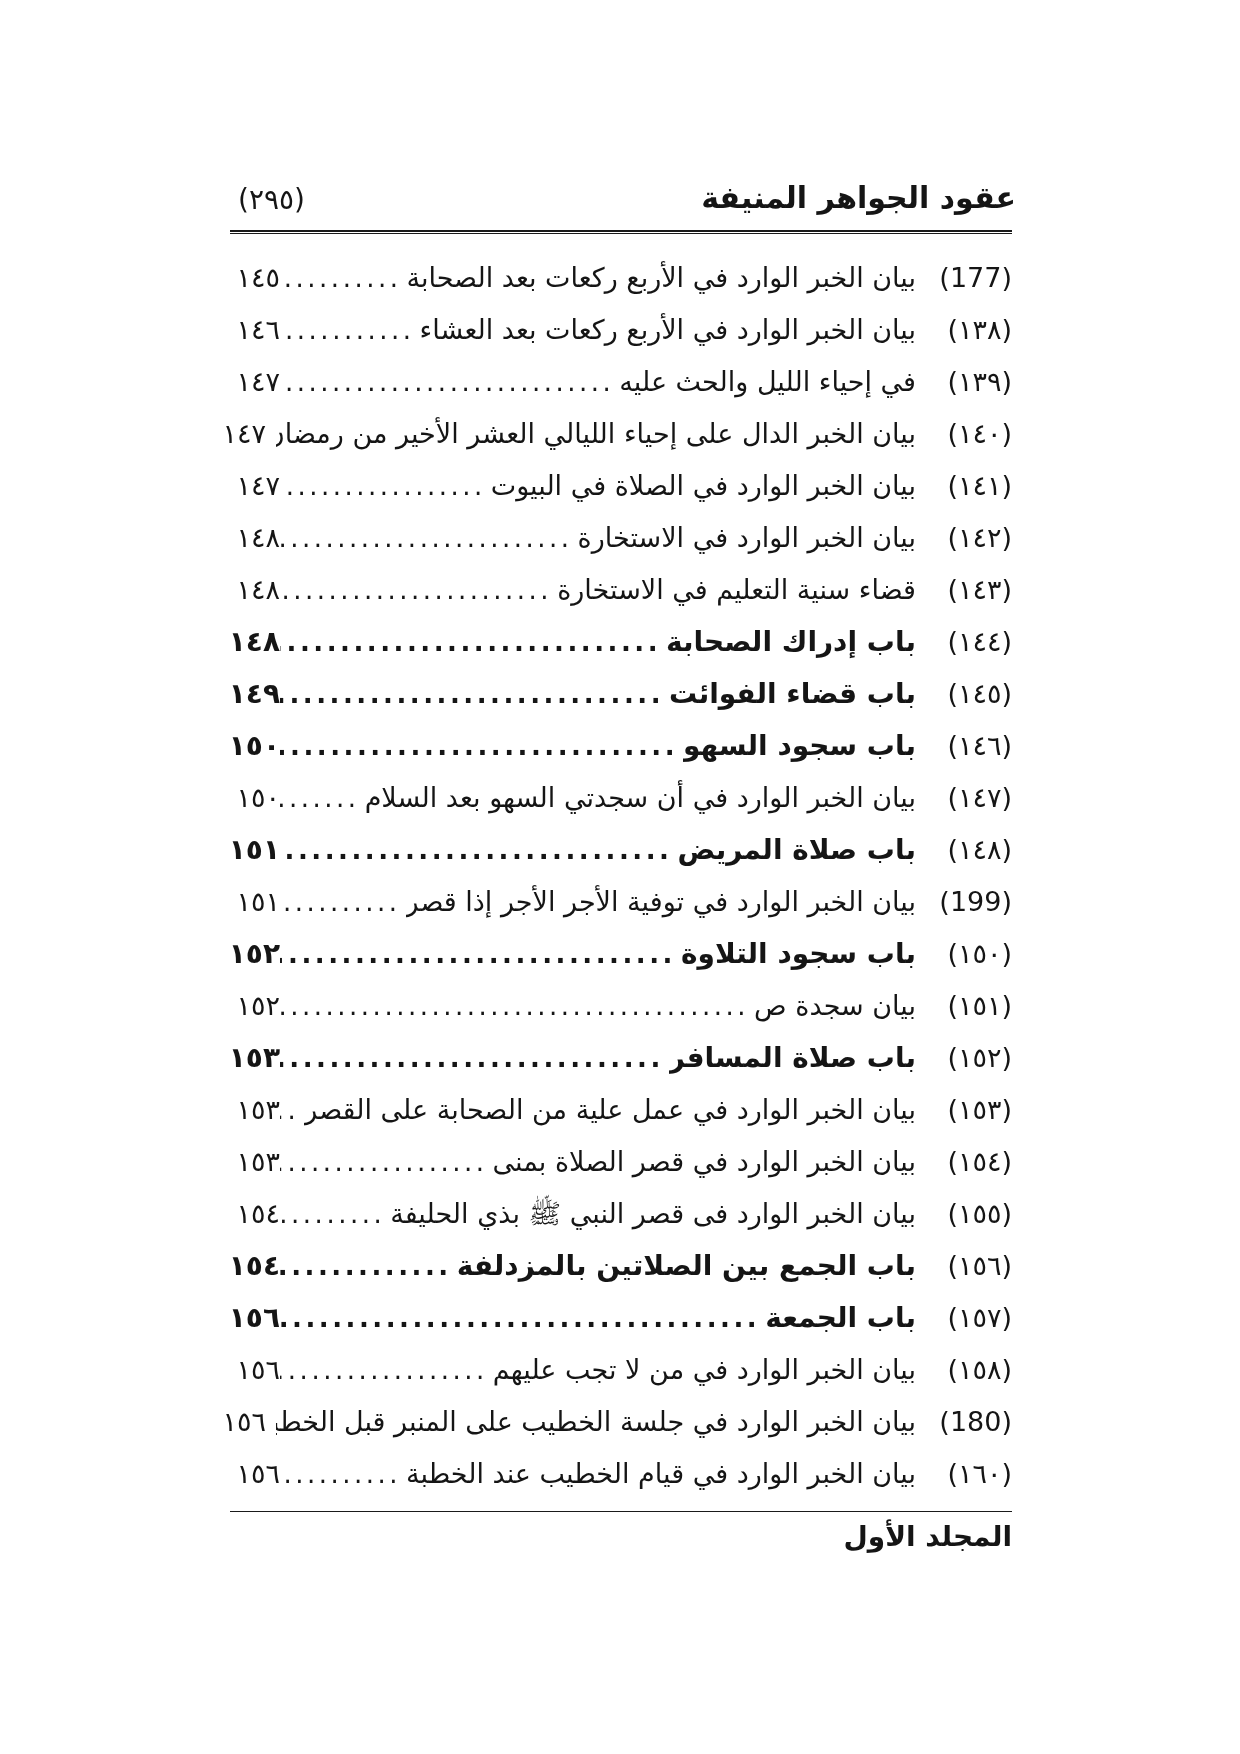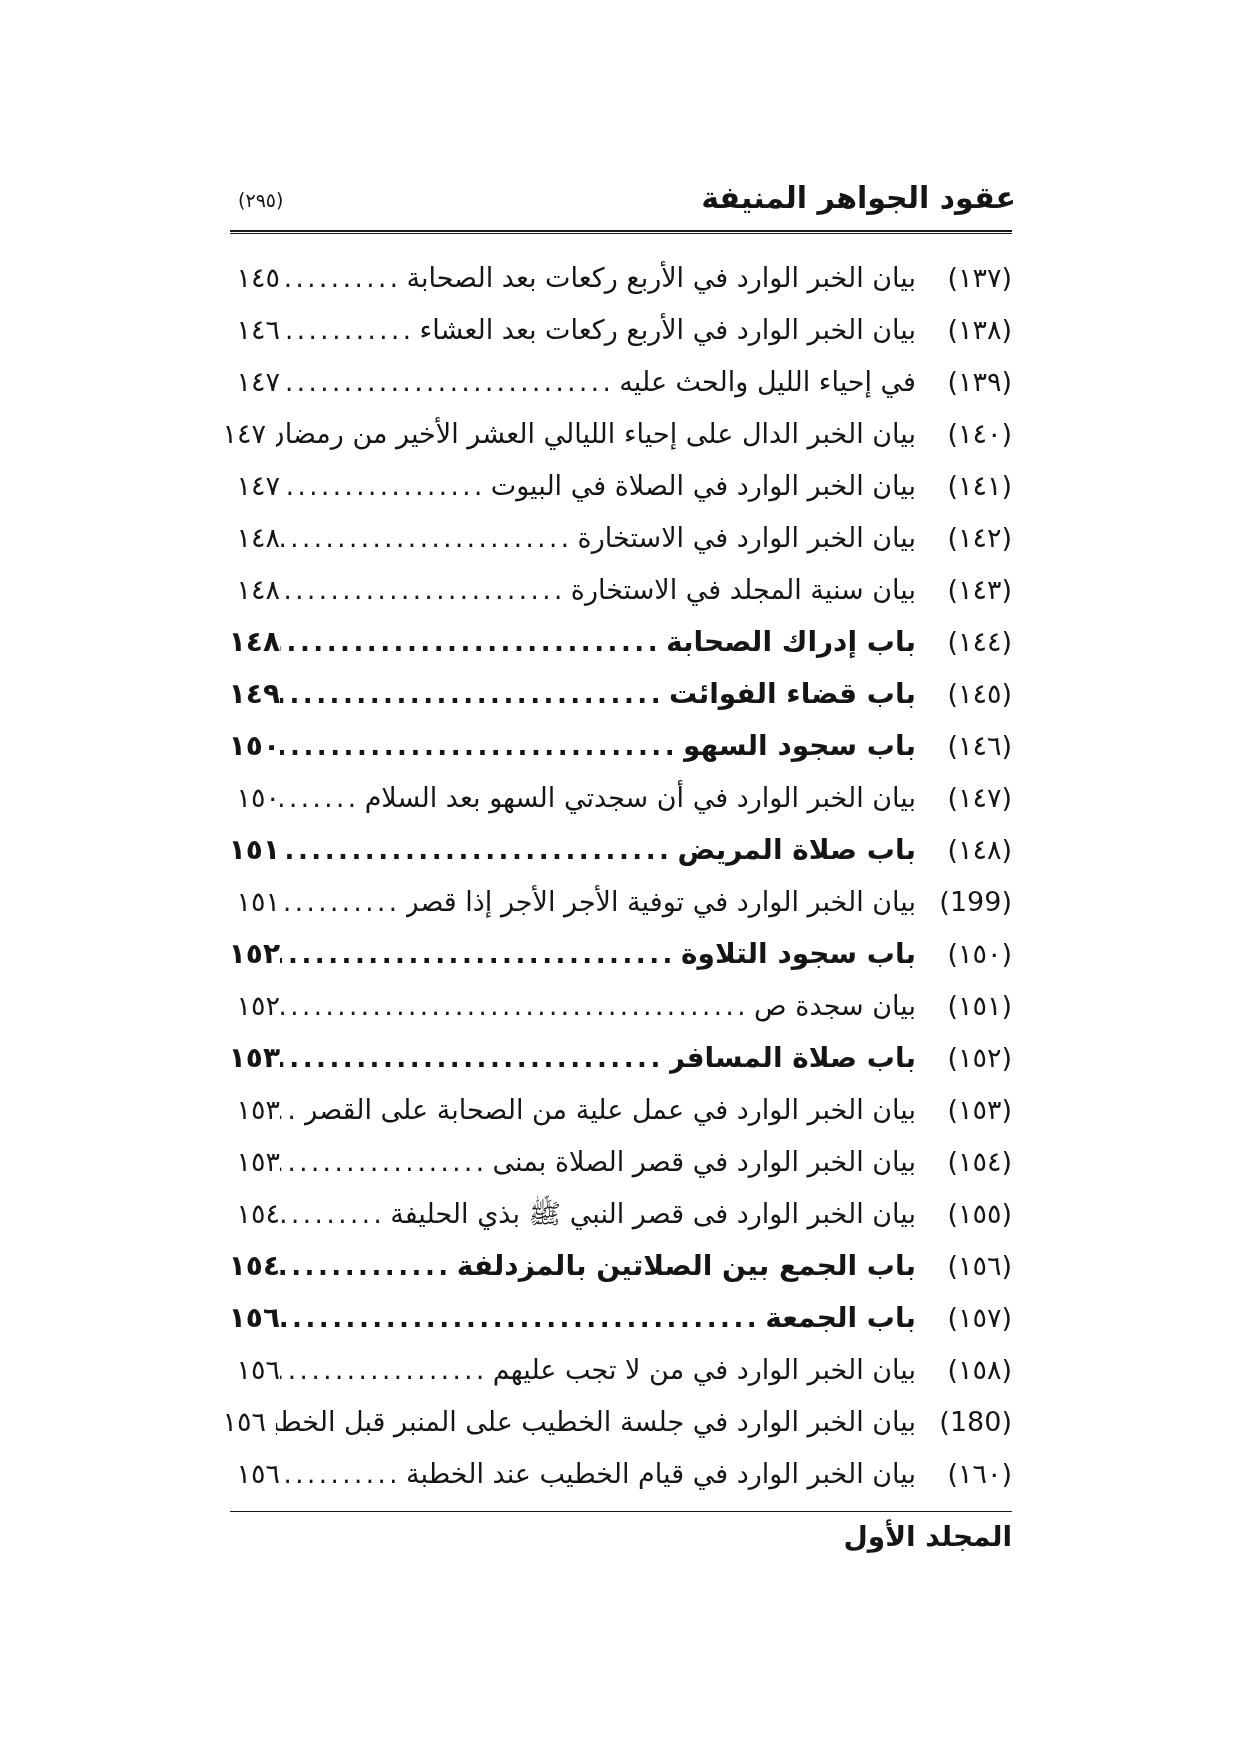--- a/index.html
+++ b/index.html
@@ -17,21 +17,21 @@
   }
   .page {
     position: absolute;
     inset: 0;
   }
   
   .pagenum {
     position: absolute;
     top: 184px;
     left: 238px;
-    font-size: 19px;
+    font-size: 28px;
     line-height: 32px;
     letter-spacing: 1px;
     direction: ltr;
   }
   .booktitle {
     position: absolute;
     top: 180px;
     right: 224px;
     font-size: 30px;
     line-height: 36px;
@@ -124,21 +124,21 @@
 <div class="page">
 
   <span class="pagenum">(٢٩٥)</span>
 
   <span class="booktitle">عقود الجواهر المنيفة</span>
 
   <div class="rule-double"></div>
 
   <div class="toc">
   <div class="row">
-    <span class="num">(١٣٧)</span>
+    <span class="num">(177)</span>
     <span class="title">بيان الخبر الوارد في الأربع ركعات بعد الصحابة</span>
     <span class="dots"></span>
     <span class="pg">١٤٥</span>
   </div>
 
   <div class="row">
     <span class="num">(١٣٨)</span>
     <span class="title">بيان الخبر الوارد في الأربع ركعات بعد العشاء</span>
     <span class="dots"></span>
     <span class="pg">١٤٦</span>
@@ -167,21 +167,21 @@
 
   <div class="row">
     <span class="num">(١٤٢)</span>
     <span class="title">بيان الخبر الوارد في الاستخارة</span>
     <span class="dots"></span>
     <span class="pg">١٤٨</span>
   </div>
 
   <div class="row">
     <span class="num">(١٤٣)</span>
-    <span class="title">بيان سنية المجلد في الاستخارة</span>
+    <span class="title">قضاء سنية التعليم في الاستخارة</span>
     <span class="dots"></span>
     <span class="pg">١٤٨</span>
   </div>
 
   <div class="row bold">
     <span class="num">(١٤٤)</span>
     <span class="title">باب إدراك الصحابة</span>
     <span class="dots"></span>
     <span class="pg">١٤٨</span>
   </div>

